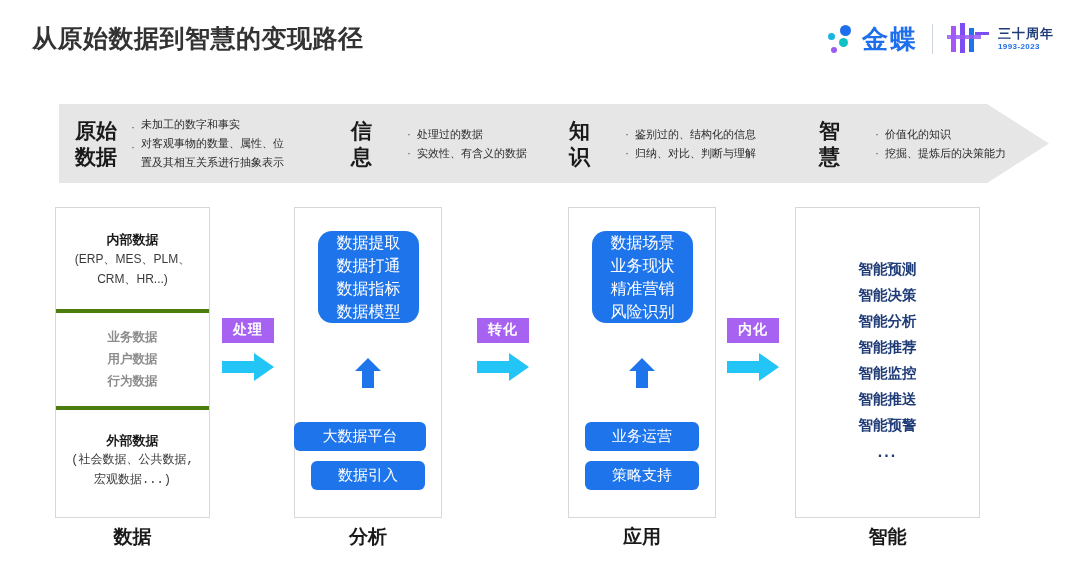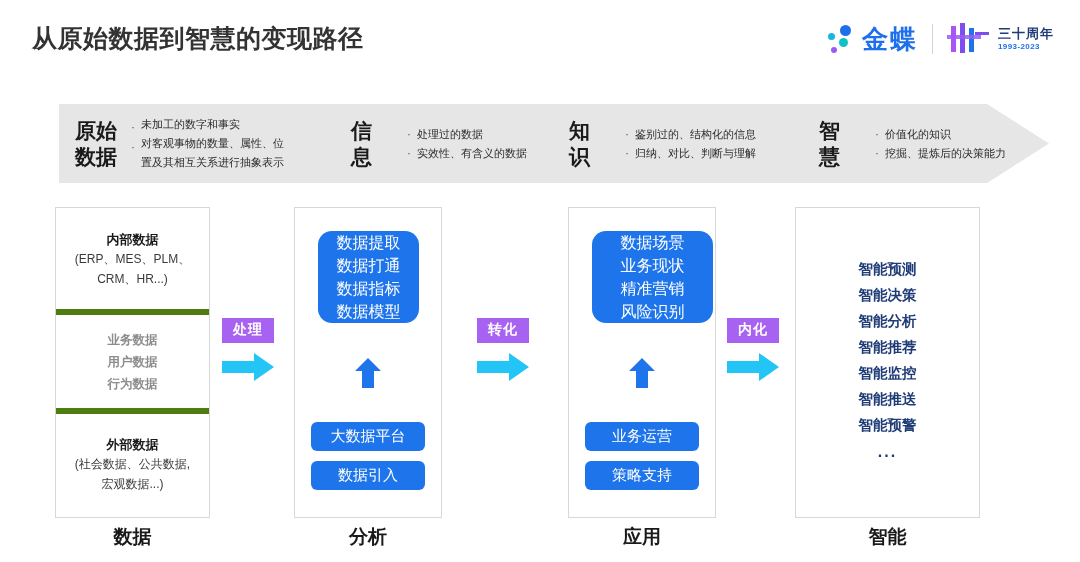--- a/index.html
+++ b/index.html
@@ -58,46 +58,46 @@
   .bn-multiline .bn-lines { font-size: 11px; color: #2b2b2b; line-height: 19px; }
 
   
   .col { position: absolute; top: 207px; background: #fff; border: 1px solid #D8D8D8; }
   #col1 { left: 55px;  width: 155px; height: 311px; }
   #col2 { left: 294px; width: 148px; height: 311px; }
   #col3 { left: 568px; width: 148px; height: 311px; }
   #col4 { left: 795px; width: 185px; height: 311px; }
 
   .c1-sec { text-align: center; }
-  .c1-sec.divider-top { border-top: 6px solid #4d7c0f; }
+  .c1-sec.divider-top { border-top: 4px solid #4d7c0f; font-family: Liberation Mono, monospace; }
   .c1-title { font-size: 13px; font-weight: bold; color: #1a1a1a; }
   .c1-sub { font-size: 12px; color: #3a3a3a; line-height: 20px; }
   .c1-grey { font-size: 12.5px; font-weight: bold; color: #8D8D8D; line-height: 22px; }
   #c1s1 { padding: 23px 8px 20px; }
   #c1s2 { padding: 14px 8px 13px; }
   #c1s3 { padding: 22px 8px 20px; }
 
   .bigbox {
     position: absolute; border-radius: 14px; background: #1E74EB;
     color: #fff; font-size: 16px; line-height: 23px; font-weight: normal;
     display: flex; flex-direction: column; align-items: center; justify-content: center;
     text-align: center;
   }
   #box2 { left: 318px; top: 231px; width: 101px; height: 92px; }
-  #box3 { left: 592px; top: 231px; width: 121px; height: 92px; }
+  #box3 { left: 592px; top: 231px; width: 101px; height: 92px; }
 
   .uparrow { position: absolute; width: 26px; height: 30px; }
   #up2 { left: 355px; top: 358px; }
   #up3 { left: 629px; top: 358px; }
 
   .pill {
     position: absolute; border-radius: 6px; background: #1E74EB; color: #fff;
     font-size: 15px; display: flex; align-items: center; justify-content: center;
   }
-  #p2a { left: 311px; top: 422px; width: 114px; height: 29px; }
+  #p2a { left: 294px; top: 422px; width: 132px; height: 29px; }
   #p2b { left: 311px; top: 461px; width: 114px; height: 29px; }
   #p3a { left: 585px; top: 422px; width: 114px; height: 29px; }
   #p3b { left: 585px; top: 461px; width: 114px; height: 29px; }
 
   .c4-list { padding-top: 48px; text-align: center; }
   .c4-item { font-size: 14.5px; font-weight: bold; color: #1F3C77; line-height: 26px; }
   .c4-dots { font-size: 16px; font-weight: bold; color: #1F3C77; line-height: 28px; letter-spacing: 2px; }
 
   
   .conn { position: absolute; width: 56px; }

